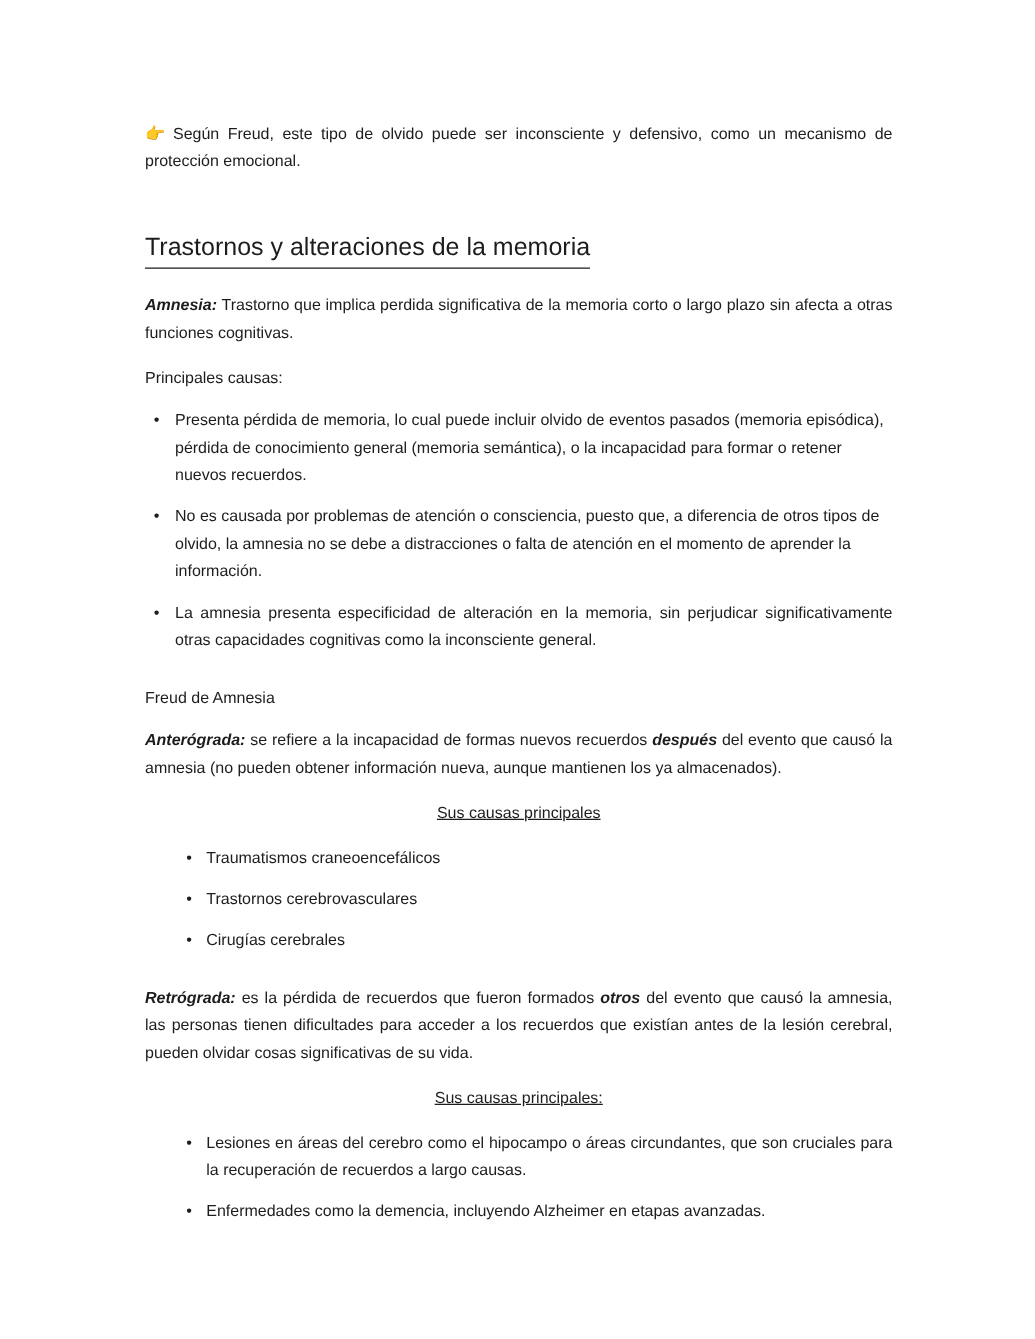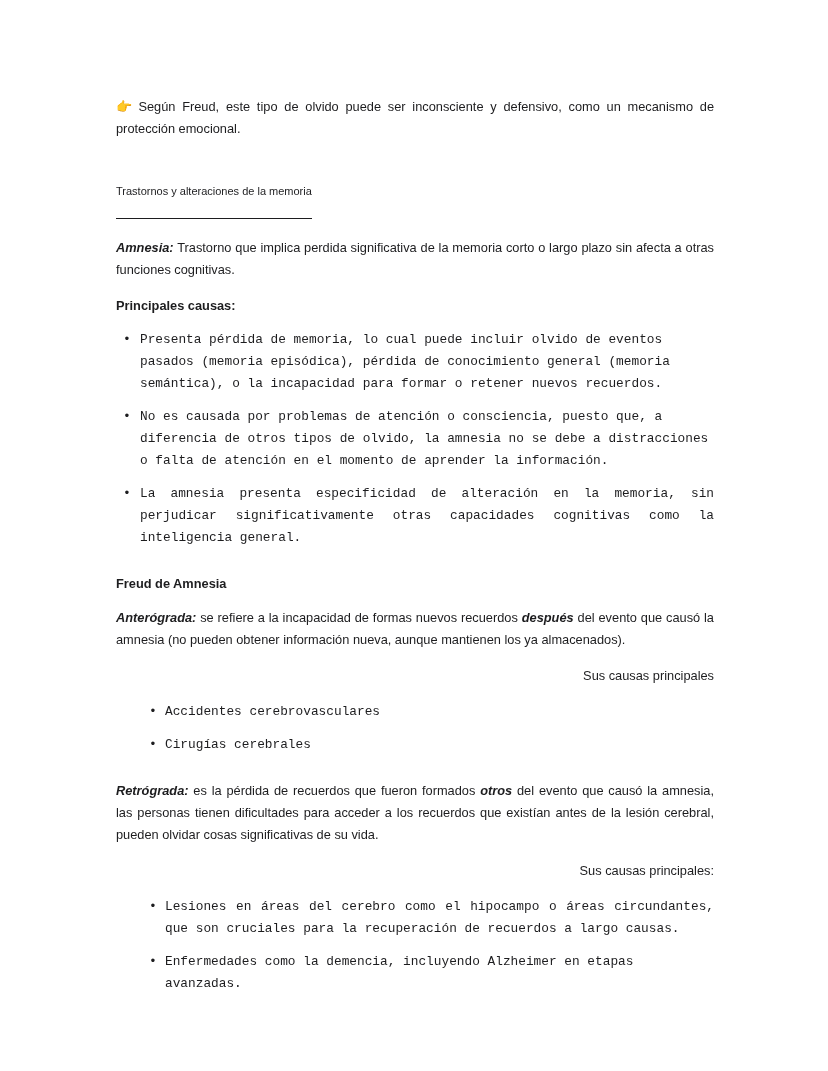--- a/index.html
+++ b/index.html
@@ -35,71 +35,71 @@
   
   .para {
     font-size: 12.8px;
     line-height: 1.72;
     margin: 0 0 14px 0;
     text-align: justify;
     text-justify: inter-word;
     color: #1d1d1f;
   }
   .para.left {
-    text-align: right;
+    text-align: center;
+    text-decoration: underline;
   }
   .para b, .lead {
     font-weight: bold;
     font-style: italic;
   }
 
   .emoji {
     font-size: 13px;
     color: #f5c242;
     margin-right: 3px;
   }
 
   
   .section-heading {
-    font-size: 11px;
+    font-size: 20px;
     font-weight: 400;
     line-height: 1.45;
     margin: 30px 0 18px 0;
     color: #1d1d1f;
     display: inline-block;
     border-bottom: 1px solid #1d1d1f;
-    padding-bottom: 18px;
+    padding-bottom: 1px;
   }
   .heading-wrap { line-height: 0; margin: 0; }
 
   
   .label {
     font-size: 12.8px;
-    font-weight: bold;
+    font-weight: normal;
     line-height: 1.7;
     margin: 0 0 12px 0;
     color: #1d1d1f;
     text-align: left;
   }
 
   
   ul.bullets {
     list-style: none;
     margin: 0 0 12px 0;
     padding: 0;
   }
   ul.bullets > li {
     position: relative;
     font-size: 12.8px;
     line-height: 1.72;
     color: #1d1d1f;
     margin: 0 0 11px 0;
     text-align: justify;
     text-justify: inter-word;
-    font-family: Liberation Mono, monospace;
   }
   ul.bullets > li:last-child { margin-bottom: 0; }
   ul.bullets > li.left { text-align: left; }
 
   ul.bullets > li::before {
     content: "\2022";
     position: absolute;
     font-size: 13px;
     line-height: 1.72;
     color: #1d1d1f;
@@ -132,33 +132,34 @@
 
     <p class="heading-wrap"><span class="section-heading">Trastornos y alteraciones de la memoria</span></p>
 
     <p class="para"><b>Amnesia:</b><span> Trastorno que implica perdida significativa de la memoria corto o largo plazo sin afecta a otras funciones cognitivas.</span></p>
 
     <p class="label">Principales causas:</p>
 
     <ul class="bullets level1">
       <li class="left">Presenta pérdida de memoria, lo cual puede incluir olvido de eventos pasados (memoria episódica), pérdida de conocimiento general (memoria semántica), o la incapacidad para formar o retener nuevos recuerdos.</li>
       <li class="left">No es causada por problemas de atención o consciencia, puesto que, a diferencia de otros tipos de olvido, la amnesia no se debe a distracciones o falta de atención en el momento de aprender la información.</li>
-      <li>La amnesia presenta especificidad de alteración en la memoria, sin perjudicar significativamente otras capacidades cognitivas como la inteligencia general.</li>
+      <li>La amnesia presenta especificidad de alteración en la memoria, sin perjudicar significativamente otras capacidades cognitivas como la inconsciente general.</li>
     </ul>
 
     <div class="gap-md"></div>
 
     <p class="label">Freud de Amnesia</p>
 
     <p class="para"><b>Anterógrada:</b><span> se refiere a la incapacidad de formas nuevos recuerdos </span><b>después</b><span> del evento que causó la amnesia (no pueden obtener información nueva, aunque mantienen los ya almacenados).</span></p>
 
     <p class="para left">Sus causas principales</p>
 
     <ul class="bullets level2">
-      <li class="left">Accidentes cerebrovasculares</li>
+      <li class="left">Traumatismos craneoencefálicos</li>
+      <li class="left">Trastornos cerebrovasculares</li>
       <li class="left">Cirugías cerebrales</li>
     </ul>
 
     <div class="gap-md"></div>
 
     <p class="para"><b>Retrógrada:</b><span> es la pérdida de recuerdos que fueron formados </span><b>otros</b><span> del evento que causó la amnesia, las personas tienen dificultades para acceder a los recuerdos que existían antes de la lesión cerebral, pueden olvidar cosas significativas de su vida.</span></p>
 
     <p class="para left">Sus causas principales:</p>
 
     <ul class="bullets level2">

